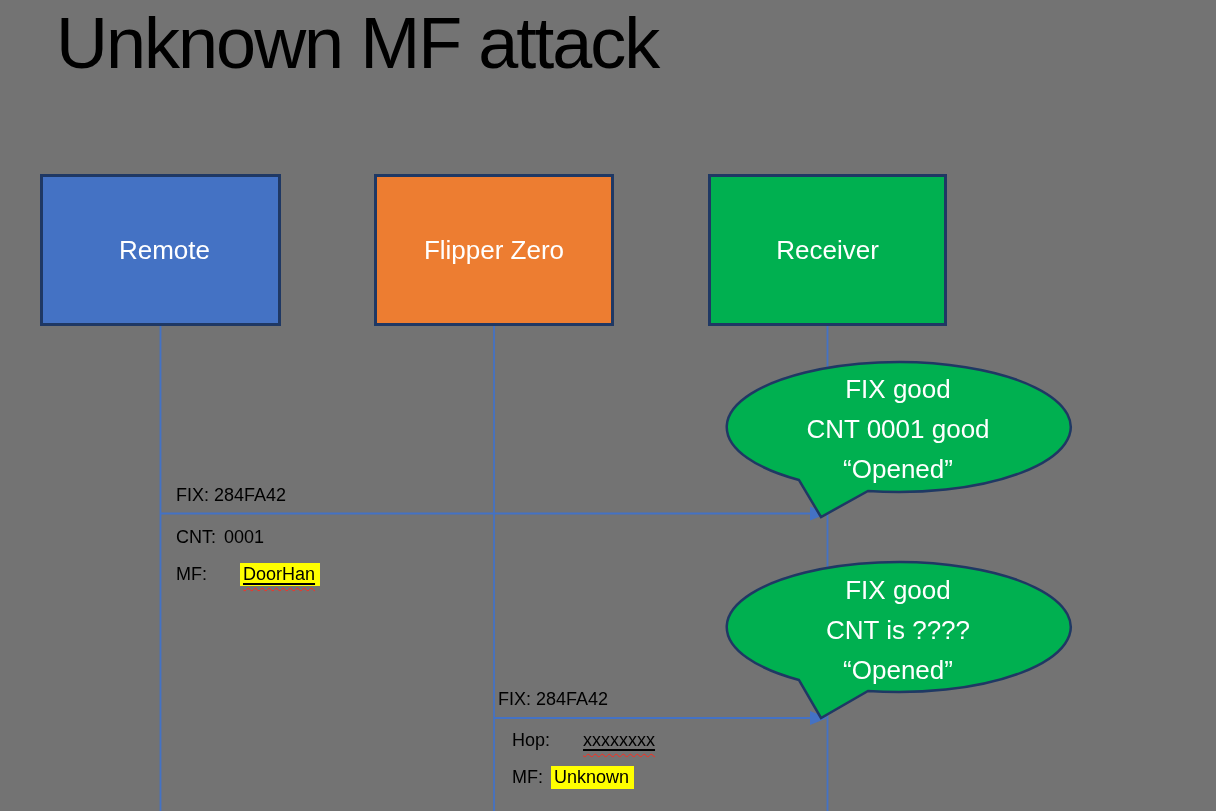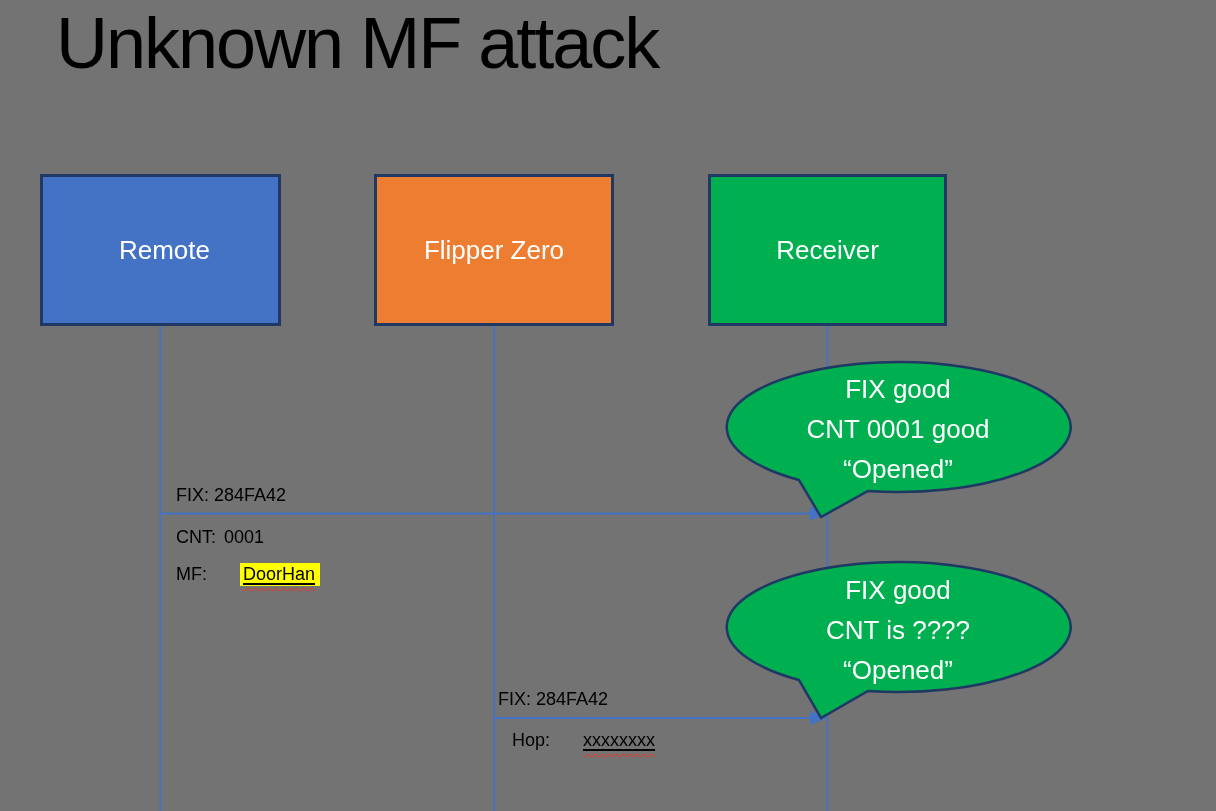--- a/index.html
+++ b/index.html
@@ -101,15 +101,18 @@
     <div>
       <span class="prefix">MF:</span><span class="hl sq"><span class="u">DoorHan</span></span>
     </div>
   </div>
 
   <div class="msg m2-above">FIX: 284FA42</div>
   <div class="msg m2-below">
     <div>
       <span class="prefix">Hop:</span><span class="sq"><span class="u">xxxxxxxx</span></span>
     </div>
+    <div>
+      <span class="prefix">MF:</span><span class="hl">Unknown</span>
+    </div>
   </div>
 
 </div>
 
 </body></html>

